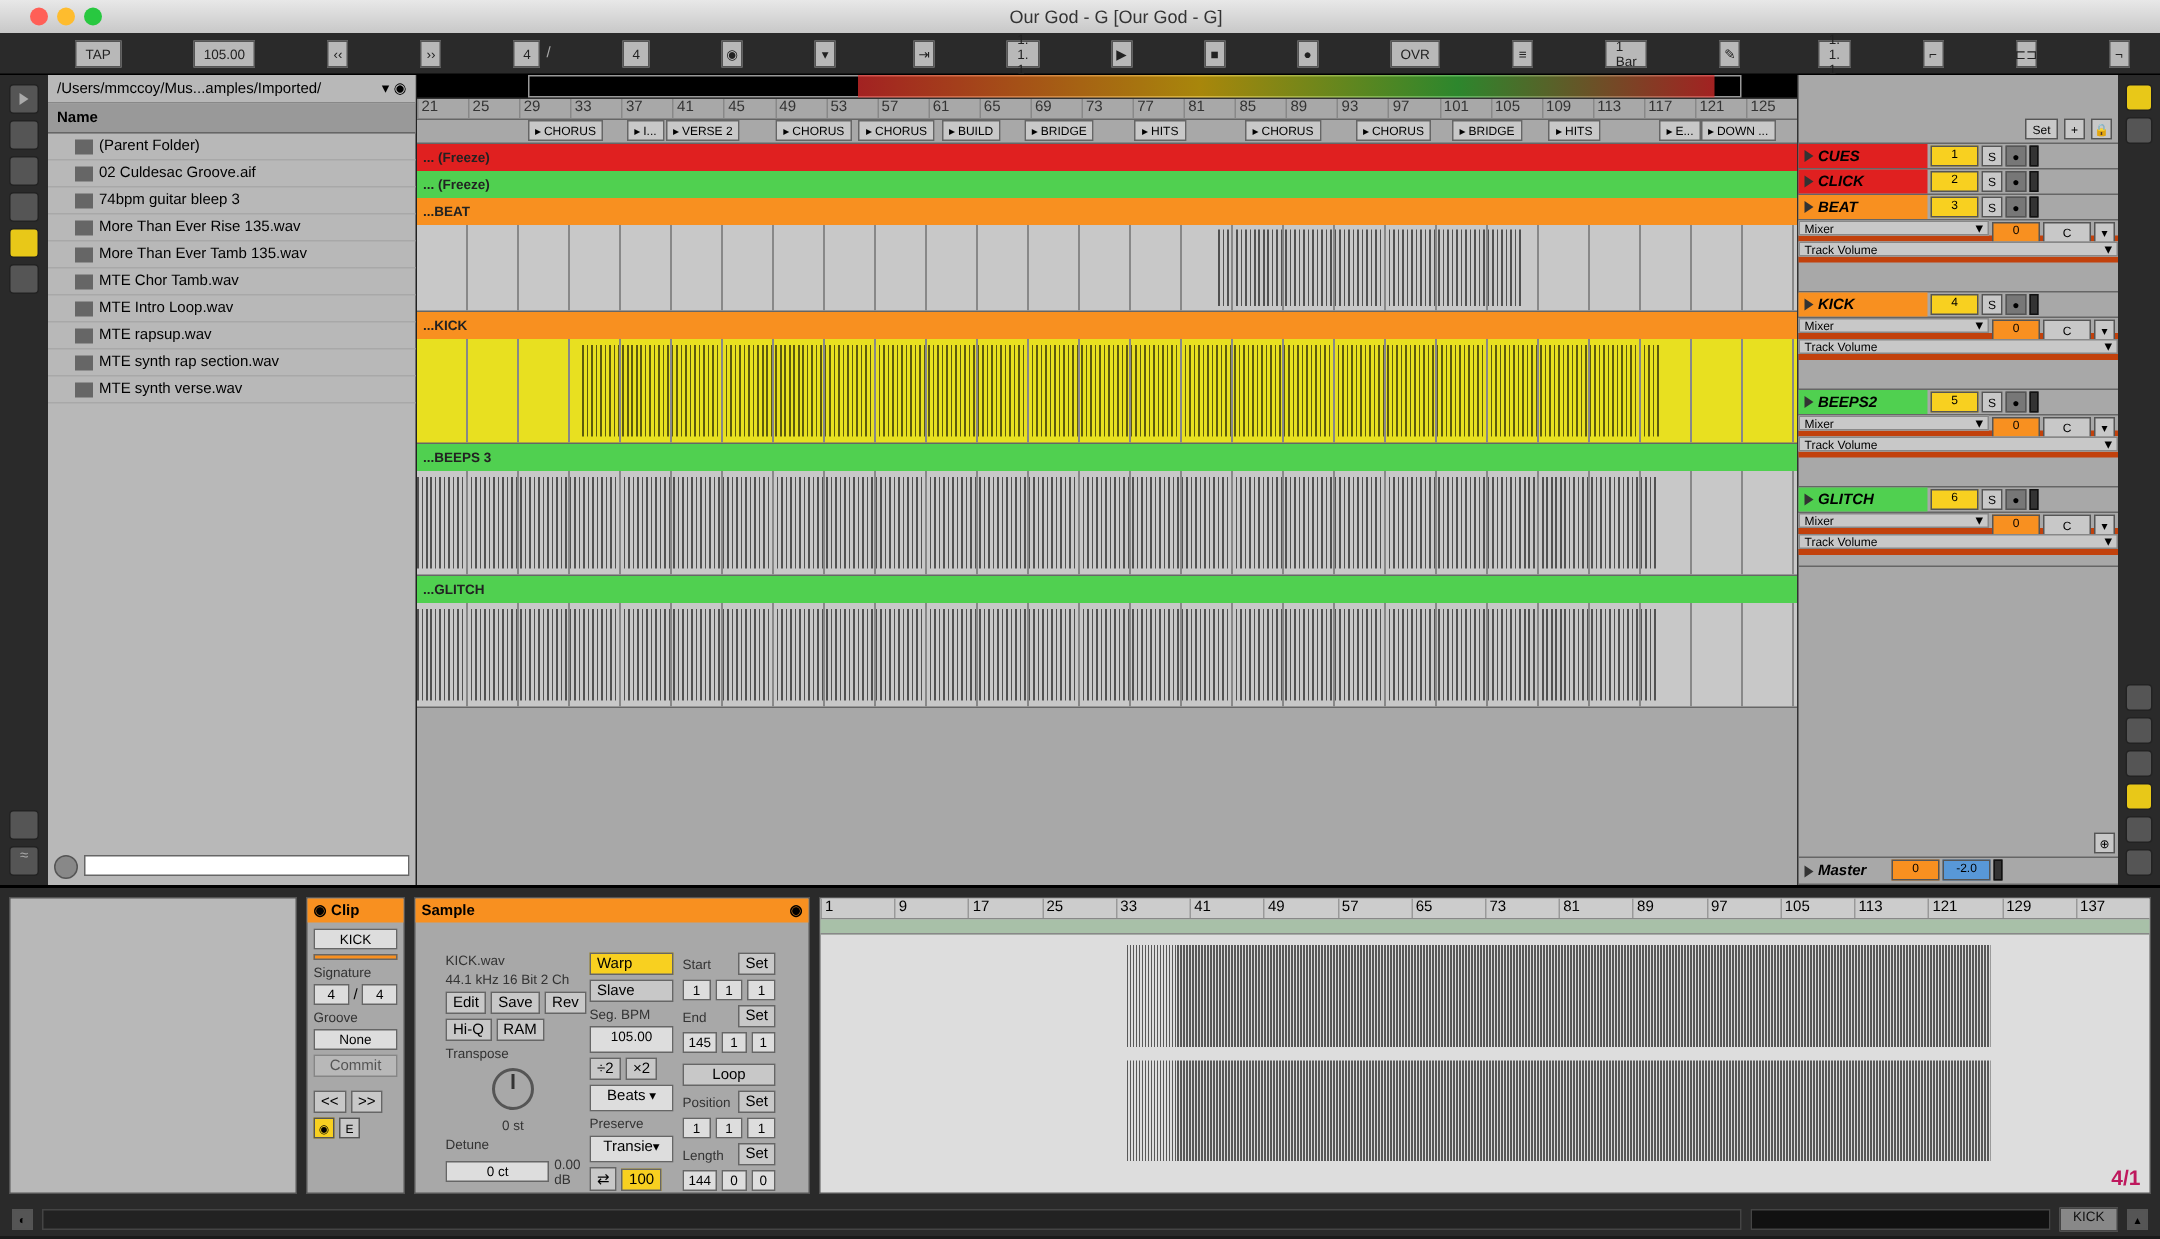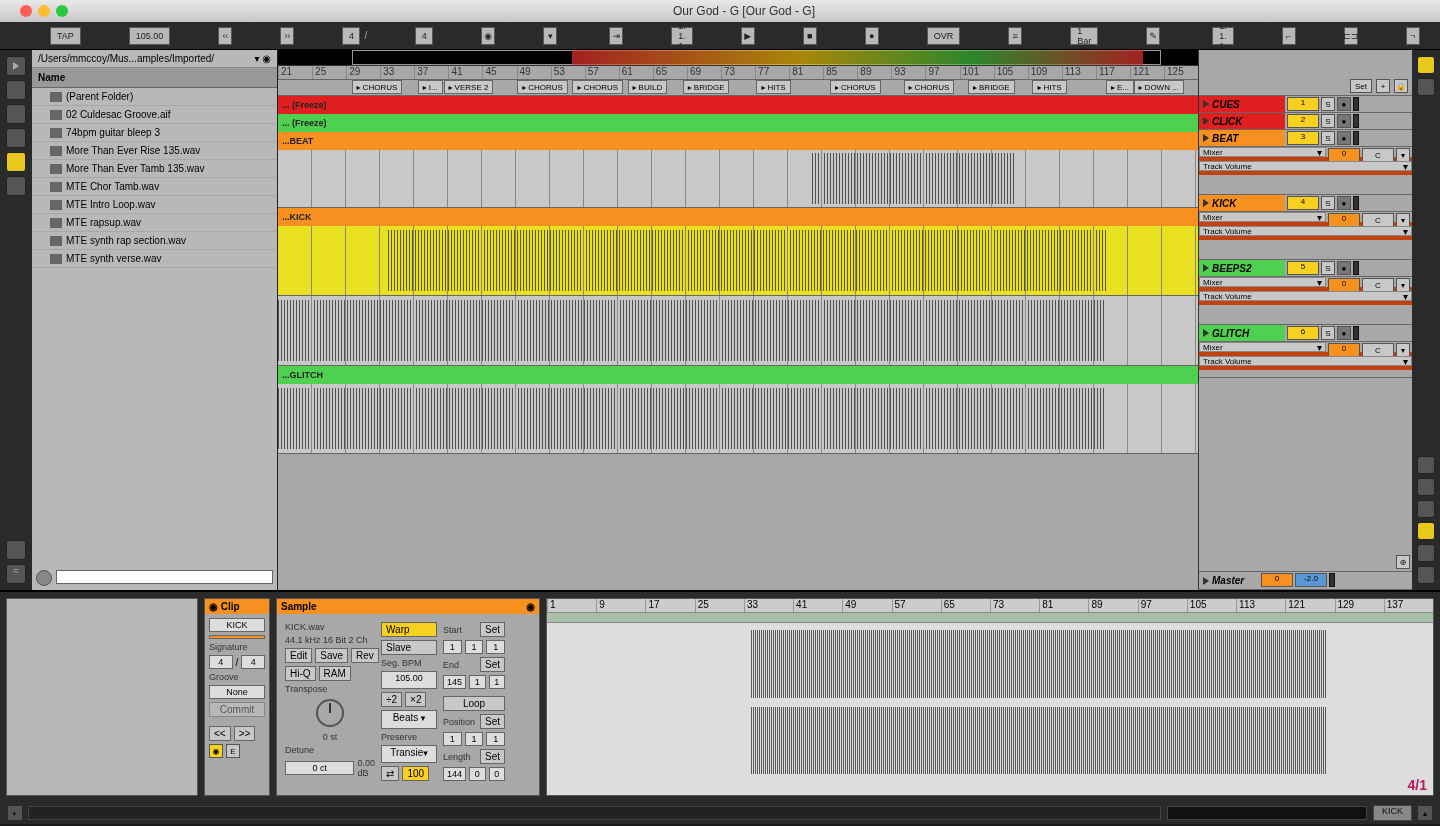--- a/index.html
+++ b/index.html
@@ -79,21 +79,21 @@
 .clip-panel { width: 66px; background: #a8a8a8; border: 1px solid #555; display: flex; flex-direction: column; }
 .sample-panel { width: 264px; background: #a8a8a8; border: 1px solid #555; display: flex; flex-direction: column; }
 .panel-header { background: #f89020; padding: 2px 4px; font-size: 10px; font-weight: bold; display: flex; align-items: center; }
 .panel-body { padding: 4px; display: flex; flex-direction: column; gap: 3px; font-size: 9px; }
 .field-row { display: flex; gap: 3px; align-items: center; }
 .field-label { font-size: 9px; color: #333; }
 .field-box { background: #ddd; border: 1px solid #666; padding: 1px 3px; font-size: 9px; flex: 1; text-align: center; }
 .field-btn { background: #c8c8c8; border: 1px solid #666; padding: 1px 4px; font-size: 10px; }
 .field-btn.yellow { background: #f8d020; }
 
-.sample-cols { display: flex; gap: 6px; padding: 8px; }
+.sample-cols { display: flex; gap: 6px; padding: 20px; }
 .sample-col { display: flex; flex-direction: column; gap: 3px; }
 .knob { width: 28px; height: 28px; border: 2px solid #555; border-radius: 50%; position: relative; margin: 2px auto; }
 .knob::after { content: ""; position: absolute; top: 2px; left: 50%; width: 2px; height: 10px; background: #333; transform: translateX(-50%); }
 
 .waveform-detail { flex: 1; background: #ddd; border: 1px solid #555; position: relative; }
 .waveform-ruler { height: 14px; background: #ccc; border-bottom: 1px solid #888; display: flex; font-size: 8px; }
 .wf-tick { flex: 1; border-left: 1px solid #999; padding-left: 2px; }
 .waveform-area { position: absolute; top: 28px; bottom: 18px; left: 0; right: 0; }
 .wf-chan { position: absolute; left: 23%; width: 65%; height: 45%; }
 .wf-chan.top { top: 2%; }
@@ -284,20 +284,21 @@
           </div>
           <div style="position: absolute; inset: 0px; background: repeating-linear-gradient(90deg, transparent 0px, transparent 33px, rgb(136, 136, 136) 33px, rgb(136, 136, 136) 34px); pointer-events: none;"></div>
         </div>
         <div class="track-header" style="background: rgb(248, 144, 32); height: 18px;">...KICK</div>
         <div class="track-lane" style="height: 70px; background: rgb(232, 224, 32); position: relative; border-bottom: 1px solid rgb(102, 102, 102);">
           <div style="position: absolute; top: 6%; bottom: 6%; left: 12%; width: 78%;">
             <div class="waveform"></div>
           </div>
           <div style="position: absolute; inset: 0px; background: repeating-linear-gradient(90deg, transparent 0px, transparent 33px, rgb(136, 136, 136) 33px, rgb(136, 136, 136) 34px); pointer-events: none;"></div>
         </div>
+        <div class="track-header" style="background: rgb(80, 208, 80); height: 18px;">...BEEPS 3</div>
         <div class="track-lane" style="height: 70px; background: rgb(200, 200, 200); position: relative; border-bottom: 1px solid rgb(102, 102, 102);">
           <div style="position: absolute; top: 6%; bottom: 6%; left: 0%; width: 90%;">
             <div class="waveform"></div>
           </div>
           <div style="position: absolute; inset: 0px; background: repeating-linear-gradient(90deg, transparent 0px, transparent 33px, rgb(136, 136, 136) 33px, rgb(136, 136, 136) 34px); pointer-events: none;"></div>
         </div>
         <div class="track-header" style="background: rgb(80, 208, 80); height: 18px;">...GLITCH</div>
         <div class="track-lane" style="height: 70px; background: rgb(200, 200, 200); position: relative; border-bottom: 1px solid rgb(102, 102, 102);">
           <div style="position: absolute; top: 6%; bottom: 6%; left: 0%; width: 90%;">
             <div class="waveform"></div>

